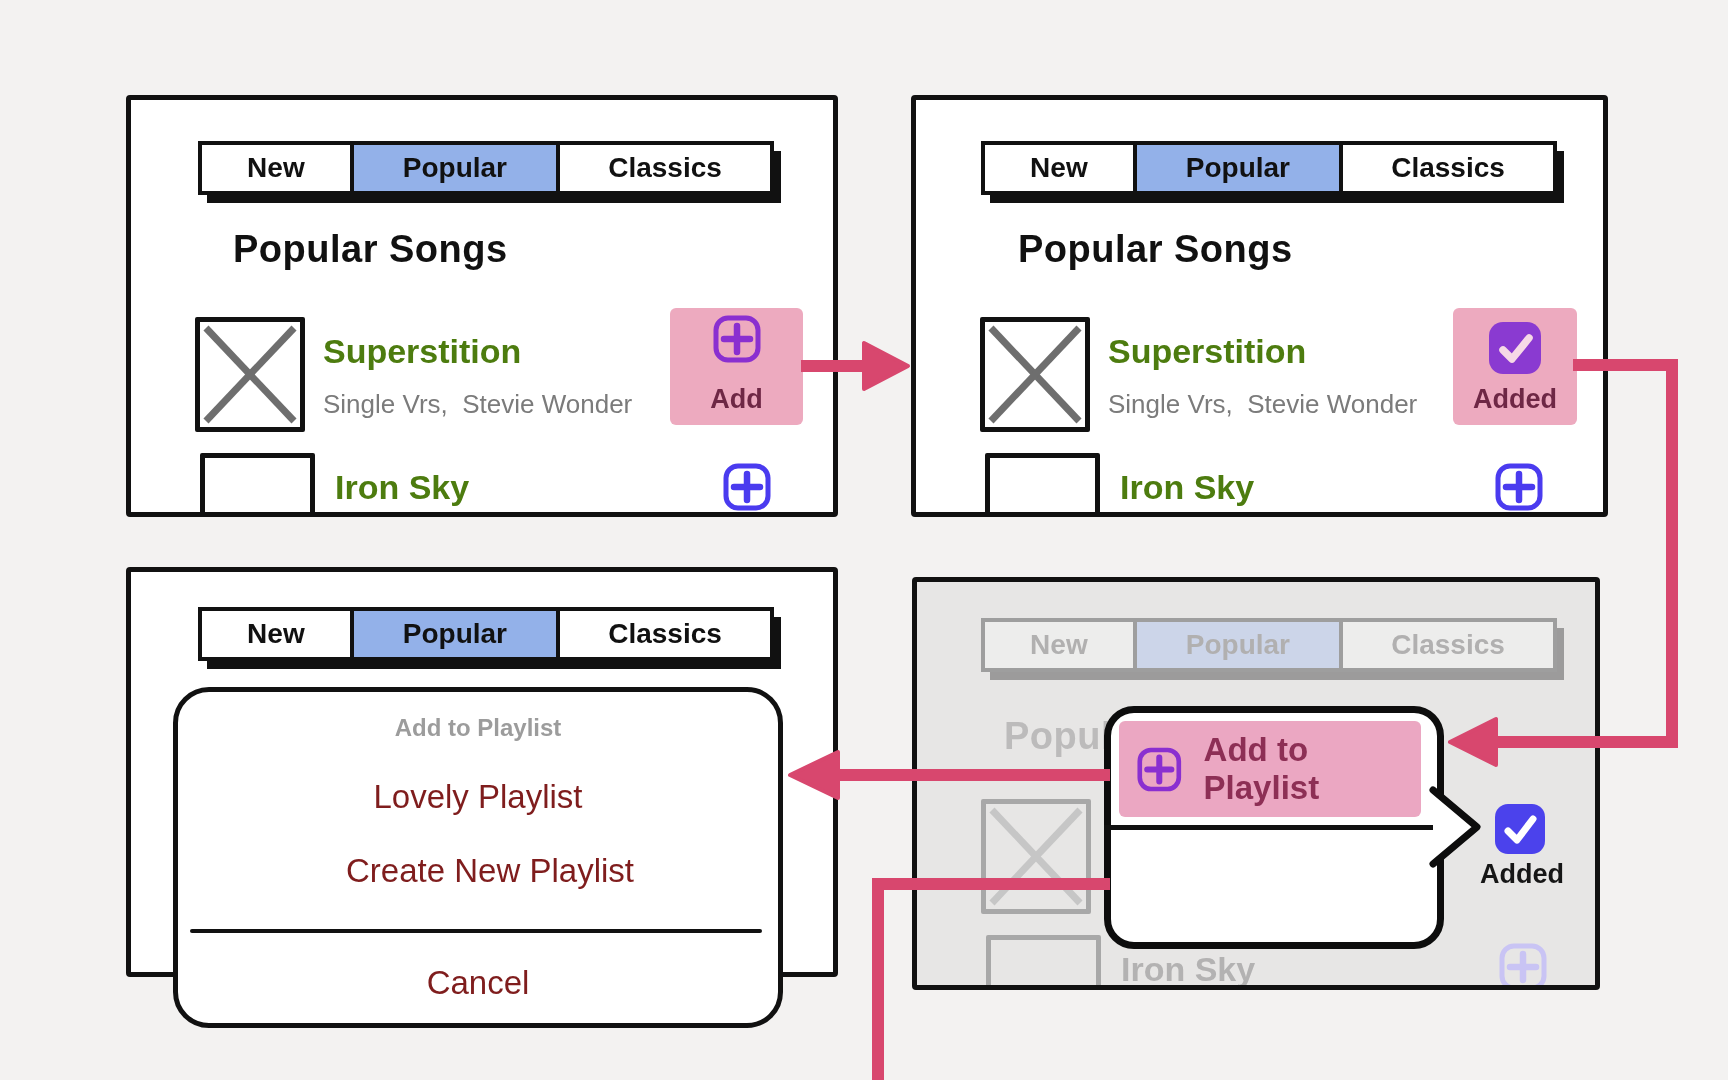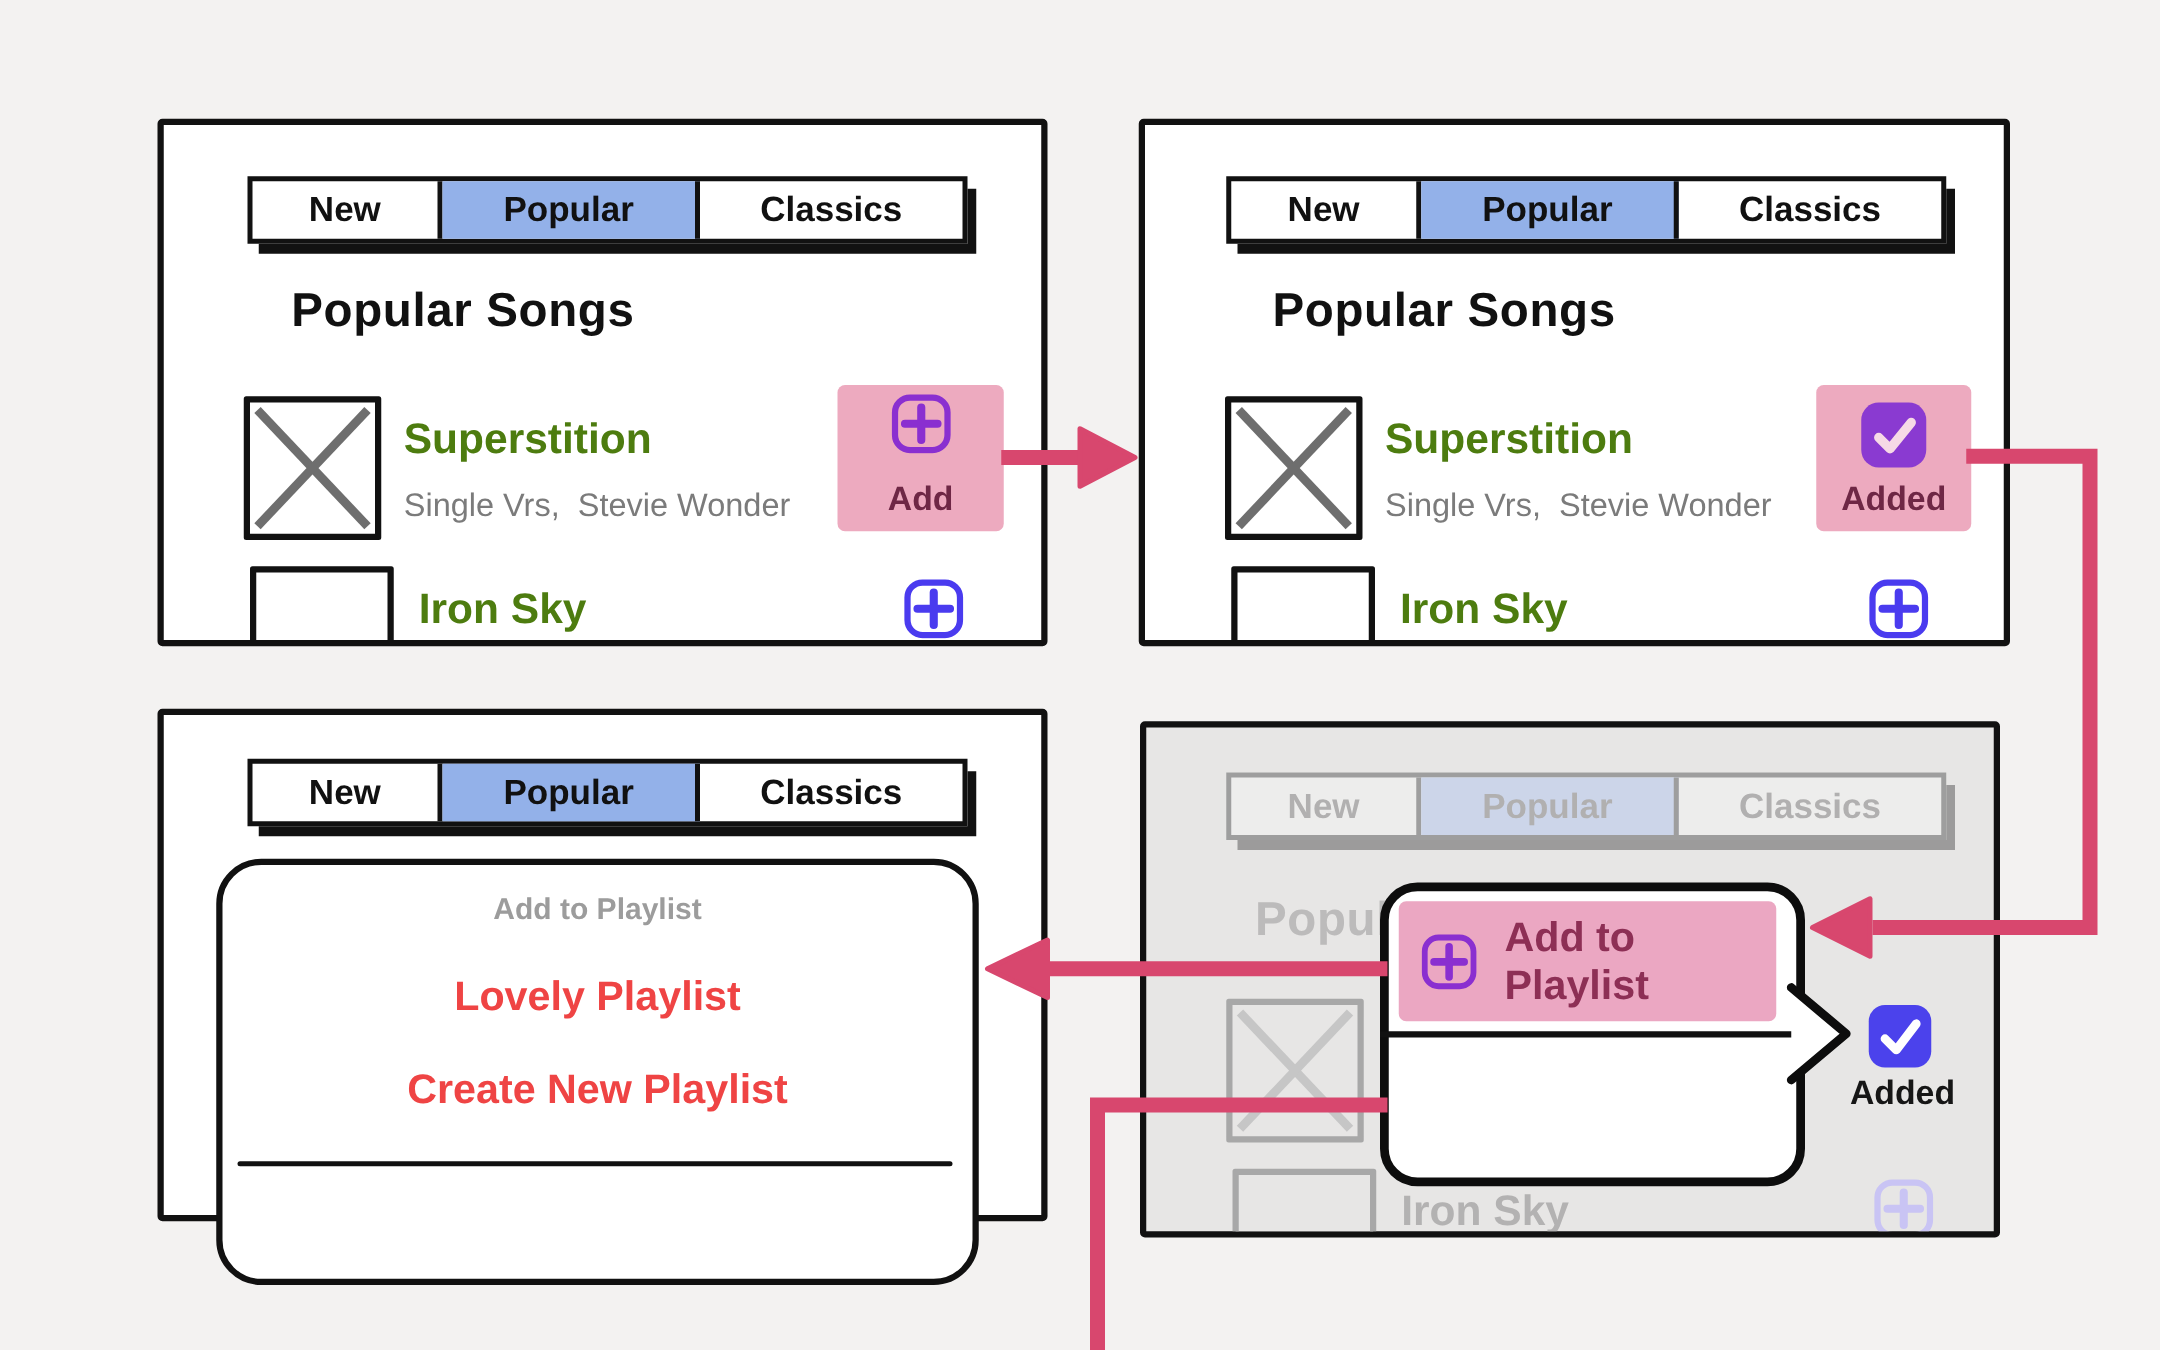--- a/index.html
+++ b/index.html
@@ -25,21 +25,21 @@
   .gray .tabbar{border-color:#9e9e9e;box-shadow:8px 9px 0 -1px #9c9b9b;background:#ededec;}
   .gray .tab{color:#b1b0b0;border-right-color:#9e9e9e;}
   .gray .tab.active{background:#ccd5e9;}
   .gray .heading{color:#bcbbbb;}
   .gray .thumb{border-color:#a8a8a8;background:#e7e6e5;}
   .gray .song-title{color:#b3b2b2;}
   
   .modal{position:absolute;left:173px;top:687px;width:610px;height:341px;background:#fff;
          border:5px solid #111;border-radius:36px;box-sizing:border-box;z-index:5;text-align:center;}
   .modal-header{position:absolute;width:100%;top:22px;font-size:24px;font-weight:700;color:#9c9c9c;}
-  .modal-opt{position:absolute;width:100%;font-size:33px;font-weight:700;color:#ef4444;}
+  .modal-opt{position:absolute;width:100%;font-size:33px;font-weight:400;color:#7f1d1d;}
   .modal-divider{position:absolute;left:12px;right:16px;top:237px;height:4px;background:#111;border-radius:2px;}
   
   .ctxmenu{position:absolute;left:1104px;top:706px;width:340px;height:243px;background:#fff;
            border:7px solid #0d0d0d;border-radius:30px;box-sizing:border-box;z-index:5;}
   .ctxrow{position:absolute;left:8px;width:302px;height:96px;background:#eba7c2;border-radius:6px;
           display:flex;align-items:center;}
   .ctxrow .lbl{margin-left:22px;font-size:33px;font-weight:700;color:#8d2f55;}
   .ctx-divider{position:absolute;left:-7px;right:-7px;top:112px;height:5px;background:#111;}
   .added-label{position:absolute;font-size:27px;font-weight:700;color:#161616;text-align:center;}
   svg{display:block;}
@@ -141,22 +141,23 @@
         </div>
       <div class="tab" style="flex:216;">
           <span>Classics</span>
         </div>
     </div>
   </div>
 
   <div class="modal">
     <div class="modal-header">Add to Playlist</div>
     <div class="modal-opt" style="top:86px;">Lovely Playlist</div>
-    <div class="modal-opt" style="top:160px;">Create New Playlist</div>
+    <div class="modal-opt" style="top:160px;padding-left:12px;">Create New Playlist</div>
     <div class="modal-divider"></div>
+    <div class="modal-opt" style="top:272px;">Cancel</div>
   </div>
 
   <div class="panel clip gray" style="left:912px;top:577px;width:688px;height:413px;background:#e7e6e5;">
     <div class="tabbar" style="left:64px;top:36px;">
       <div class="tab" style="flex:152;">
           <span>New</span>
         </div>
       <div class="tab active" style="flex:208;">
           <span>Popular</span>
         </div>

